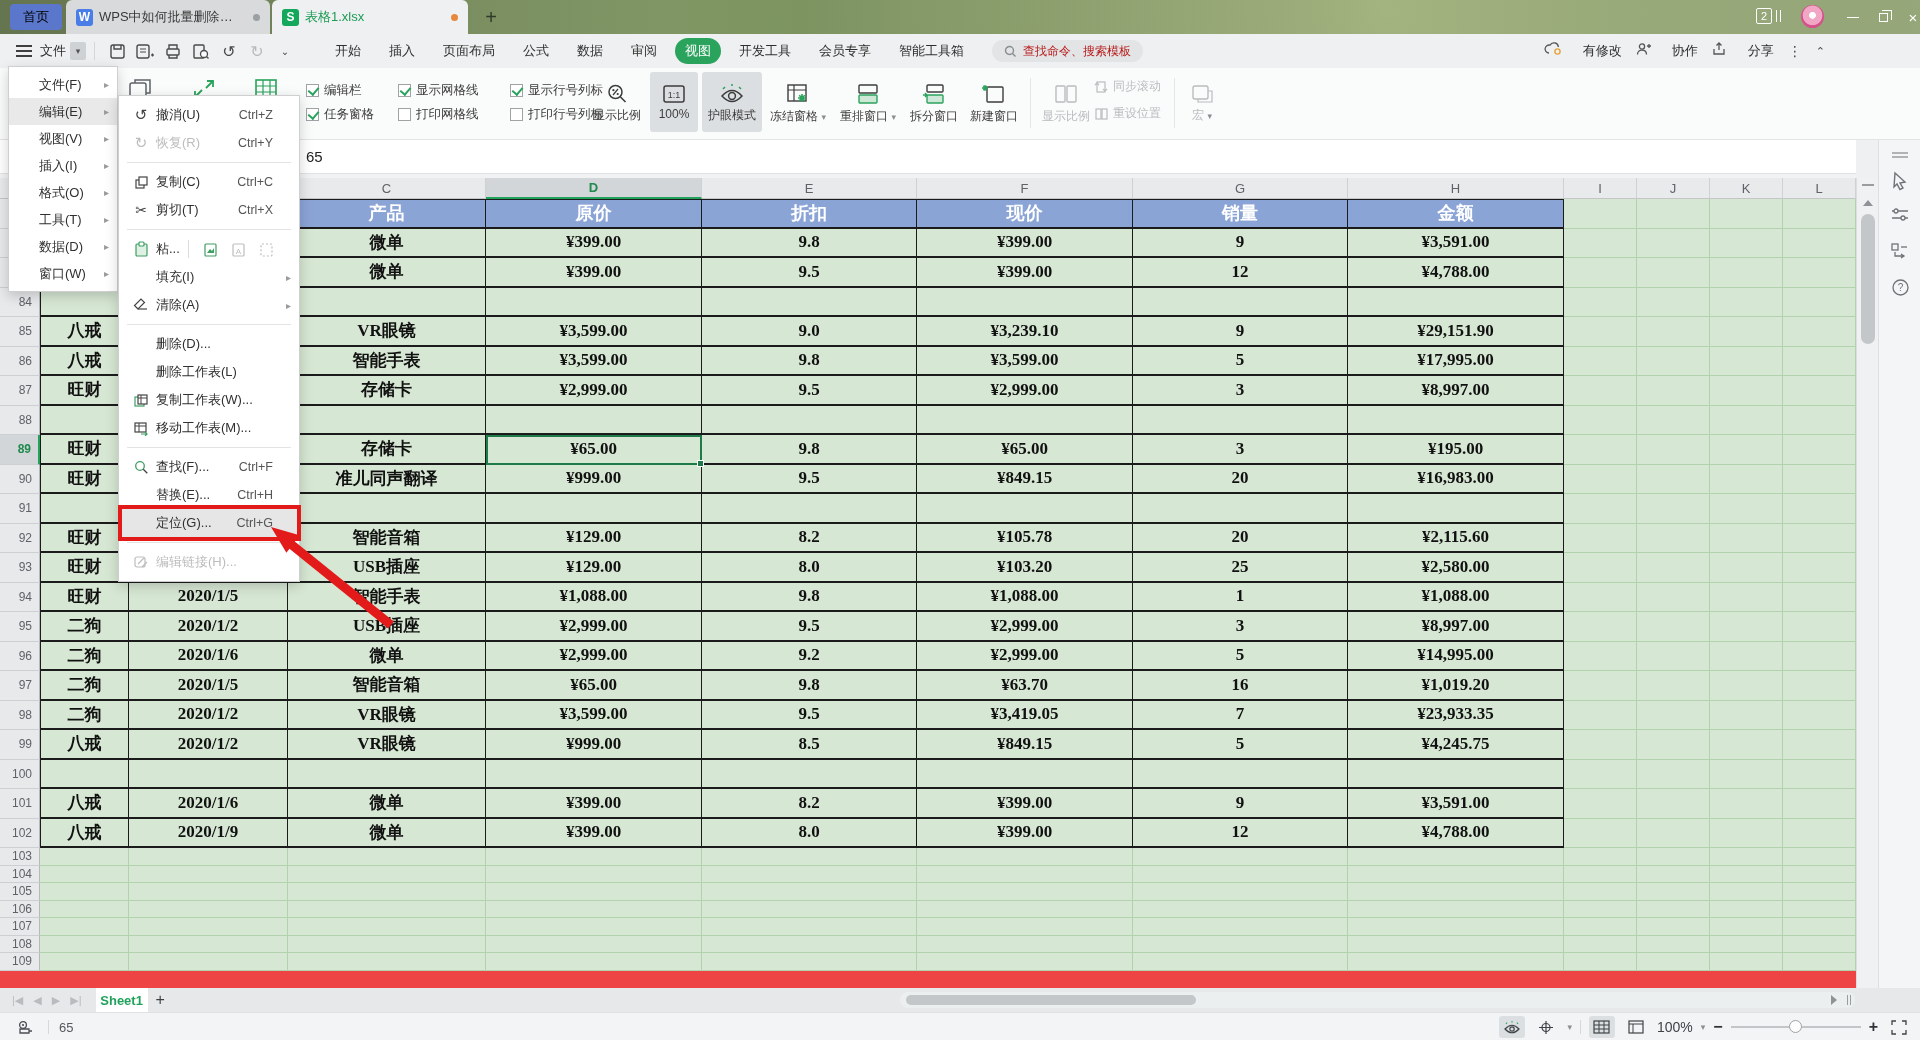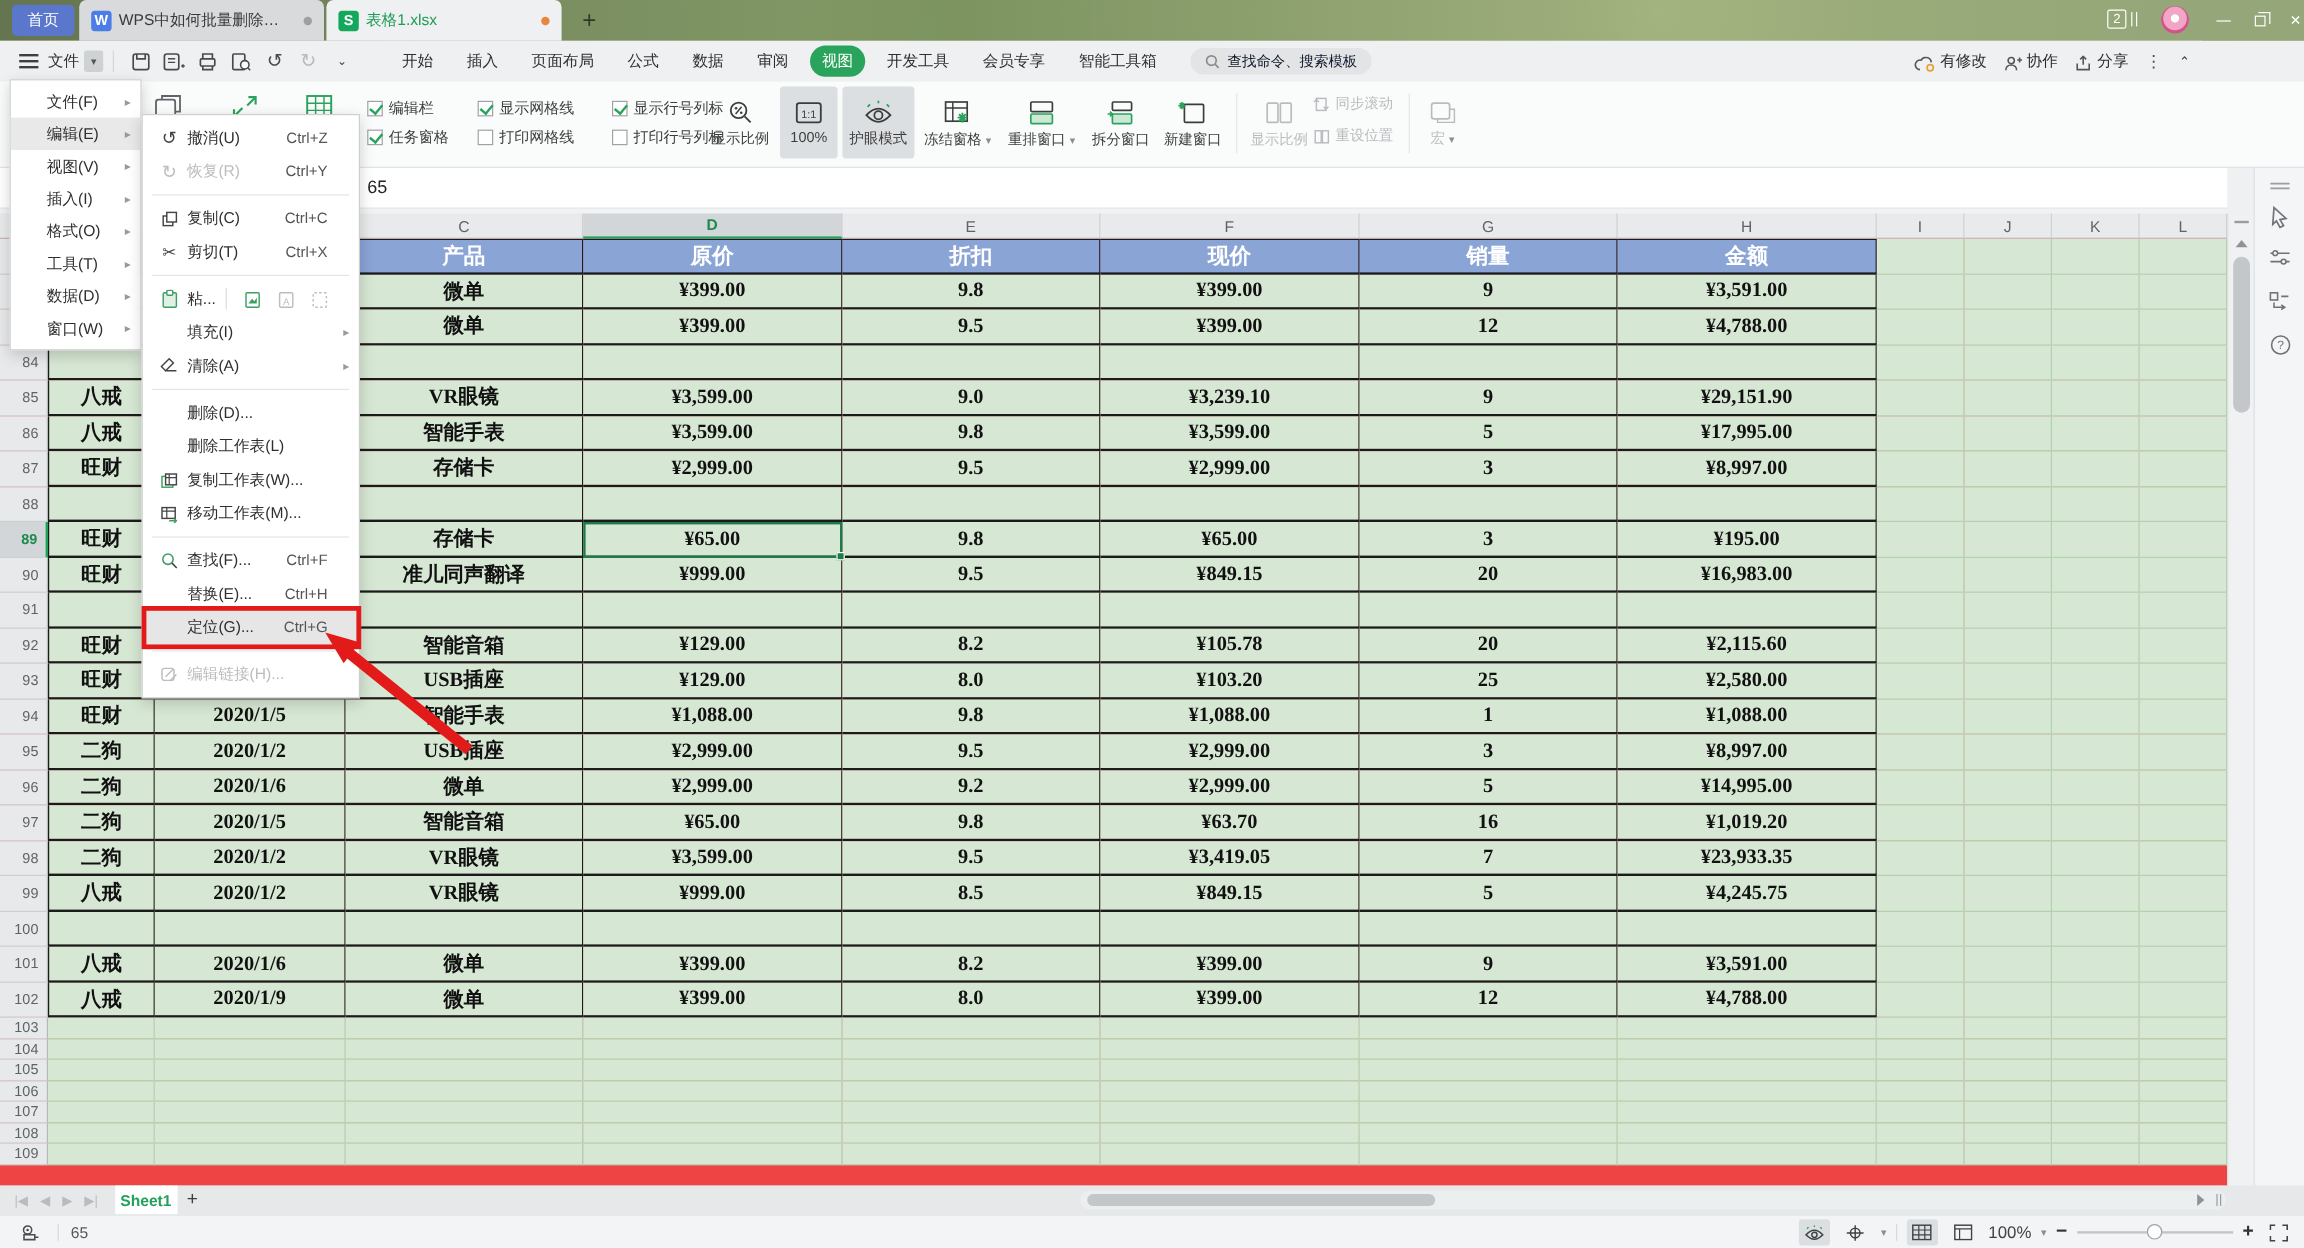--- a/index.html
+++ b/index.html
@@ -6,21 +6,21 @@
   html,body{width:1920px;height:1040px;overflow:hidden;font-family:"Liberation Sans",sans-serif}
   #app{position:relative;width:1920px;height:1040px;background:#eef0f1;overflow:hidden}
 
   
   #tab-bar{position:absolute;left:0;top:0;width:1920px;height:34px;
     background:
       radial-gradient(circle at 72% 30%, rgba(205,220,160,.55), transparent 42%),
       radial-gradient(circle at 40% 70%, rgba(120,150,90,.5), transparent 45%),
       linear-gradient(90deg,#64754f,#85966a 35%,#6e8157 70%,#93a478)}
   .home-btn{position:absolute;left:10px;top:4px;width:52px;height:26px;background:#5b77cc;border-radius:4px;
-    color:#ffffff;font-size:13px;display:flex;align-items:center;justify-content:center}
+    color:#000000;font-size:13px;display:flex;align-items:center;justify-content:center}
   .doc-tab{position:absolute;top:0;height:34px;display:flex;align-items:center;padding:0 10px;font-size:13px;color:#3a3a3a;
     border-radius:6px 6px 0 0}
   #tab-doc{left:66px;width:204px;background:#d8dadb}
   #tab-sheet{left:272px;width:196px;background:#eef0f1;color:#1f9c55}
   .app-ico{width:17px;height:17px;border-radius:3px;color:#fff;font-size:12px;font-weight:bold;
     display:flex;align-items:center;justify-content:center;margin-right:6px;flex:none}
   .ico-w{background:#4a7de8}.ico-s{background:#13a85c}
   .tab-label{white-space:nowrap;overflow:hidden;text-overflow:ellipsis;flex:1}
   .tab-dot{width:7px;height:7px;border-radius:50%;margin-left:8px;flex:none}
   .dot-gray{background:#9aa0a3}.dot-orange{background:#e8873c}
@@ -45,23 +45,23 @@
   #file-caret{width:16px;height:18px;background:#cfd2d4;border-radius:2px;margin-left:4px;font-size:9px;color:#555;
     display:flex;align-items:center;justify-content:center}
   .qbar-sep{width:1px;height:18px;background:#d4d6d8;margin:0 8px}
   .qico{width:24px;height:24px;display:flex;align-items:center;justify-content:center;color:#4a4a4a;margin:0 2px}
   .qico svg{display:block}
   .qico.dis{color:#b8babc}
   .nav{display:flex;align-items:center;margin-left:26px;gap:8px}
   .nav-item{font-size:13px;color:#2f2f2f;padding:4px 10px;white-space:nowrap}
   .nav-item.active{background:#2aa35c;color:#fff;border-radius:14px}
   #cmd-search{display:flex;align-items:center;gap:6px;background:#e2e4e6;border-radius:11px;height:22px;
-    padding:0 12px;margin-left:18px;color:#0f172a;font-size:12px;white-space:nowrap}
+    padding:0 12px;margin-left:18px;color:#b91c1c;font-size:12px;white-space:nowrap}
   #mb-right{position:absolute;right:10px;top:0;height:34px;display:flex;align-items:center;gap:14px;font-size:13px;color:#2f2f2f}
-  #mb-right .it{display:flex;align-items:flex-end;gap:4px;white-space:nowrap}
+  #mb-right .it{display:flex;align-items:flex-start;gap:21px;white-space:nowrap}
   .dots-v{font-size:14px;color:#4a4a4a}
 
   
   #ribbon{position:absolute;left:0;top:68px;width:1920px;height:72px;background:#fafbfb;border-bottom:1px solid #e2e3e4}
   .rb-ico{position:absolute;top:4px;width:36px;height:34px;display:flex;align-items:center;justify-content:center}
   #chk-grid{position:absolute;left:306px;top:10px;display:grid;grid-template-columns:92px 112px 126px;grid-auto-rows:24px;align-items:center}
   .chk{display:flex;align-items:center;gap:5px;font-size:12.5px;color:#3d3d3d;white-space:nowrap}
   .cb{width:13px;height:13px;border:1px solid #9fa3a6;background:#fff;position:relative;flex:none}
   .cb.on:after{content:"";position:absolute;left:3px;top:0;width:5px;height:8px;
     border-right:2px solid #28a35e;border-bottom:2px solid #28a35e;transform:rotate(40deg)}

